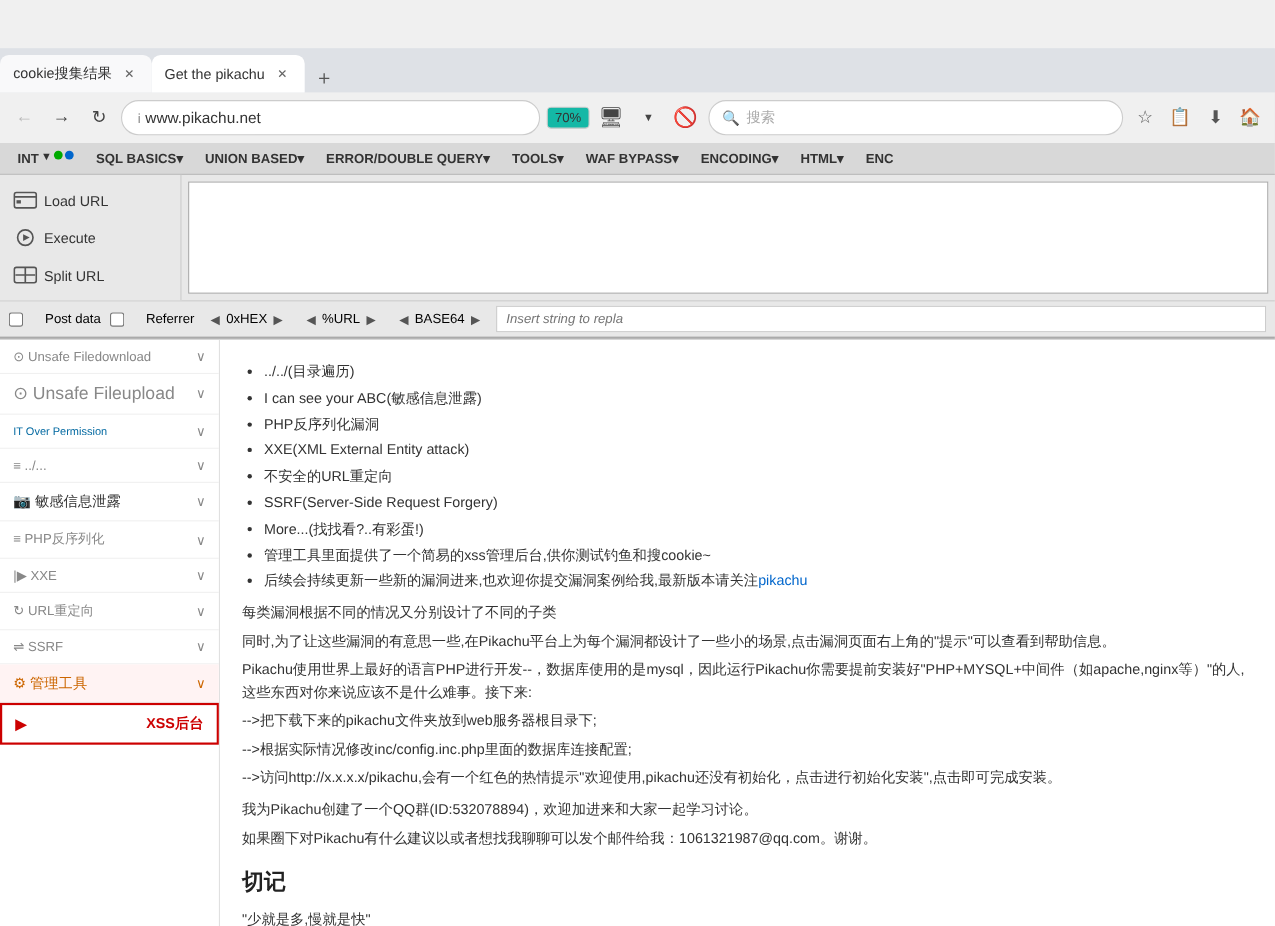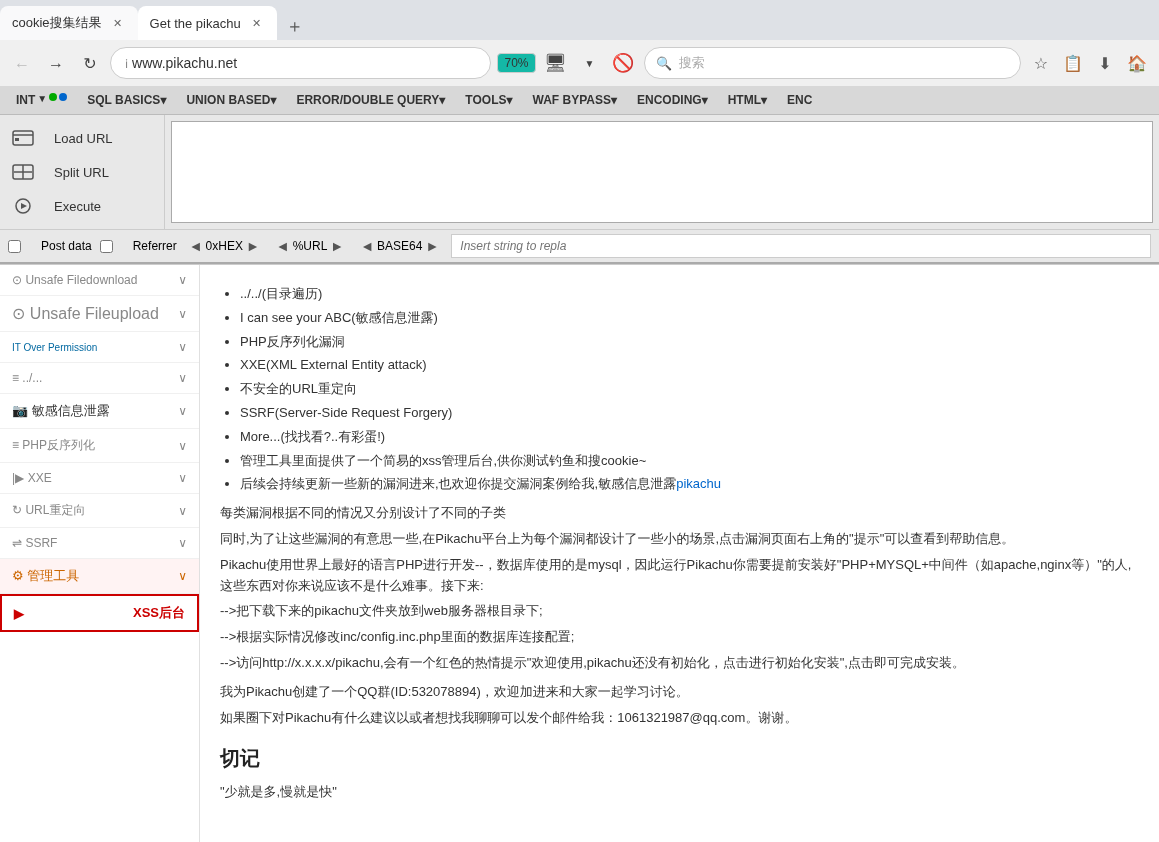--- a/index.html
+++ b/index.html
@@ -1,19 +1,19 @@
 <!DOCTYPE html>
 <html><head>
   <meta charset="utf-8">
   <style>
     * { margin: 0; padding: 0; box-sizing: border-box; }
     body { font-family: 'Microsoft YaHei', Arial, sans-serif; font-size: 13px; background: #f0f0f0; overflow: hidden; }
 
     
-    .browser-chrome { background: #dee1e6; width: 1159px; }
+    .browser-chrome { background: #dee1e6; width: 1159px; margin-top: 44px; }
 
     
     .tab-bar { display: flex; align-items: flex-end; padding: 6px 0 0 0; background: #dee1e6; height: 40px; }
     .tab { display: flex; align-items: center; padding: 6px 12px; background: #f9f9fa; border-radius: 8px 8px 0 0; font-size: 13px; color: #333; gap: 8px; height: 34px; max-width: 200px; }
     .tab.active { background: #fff; }
     .tab-close { width: 16px; height: 16px; display: flex; align-items: center; justify-content: center; border-radius: 50%; color: #666; font-size: 11px; cursor: pointer; }
     .tab-new { width: 28px; height: 28px; display: flex; align-items: center; justify-content: center; font-size: 18px; color: #555; cursor: pointer; border-radius: 50%; margin-left: 4px; }
     .tab-spacer { flex: 1; }
 
     
@@ -28,21 +28,21 @@
 
     
     .hackbar { background: #e8e8e8; border-bottom: 1px solid #ccc; }
     .hackbar-menu { display: flex; align-items: center; padding: 4px 8px; gap: 4px; background: #d8d8d8; border-bottom: 1px solid #bbb; flex-wrap: wrap; }
     .menu-item { padding: 3px 8px; font-size: 12px; font-weight: bold; color: #333; cursor: pointer; display: flex; align-items: flex-start; gap: 2px; }
     .menu-dot-green { width: 8px; height: 8px; background: #00aa00; border-radius: 50%; display: inline-block; }
     .menu-dot-blue { width: 8px; height: 8px; background: #0066cc; border-radius: 50%; display: inline-block; }
 
     .hackbar-tools { display: flex; align-items: stretch; min-height: 100px; }
     .hackbar-sidebar { width: 165px; background: #e8e8e8; display: flex; flex-direction: column; padding: 8px 6px; gap: 4px; border-right: 1px solid #ccc; flex-shrink: 0; }
-    .hackbar-action { display: flex; align-items: center; gap: 20px; padding: 4px 6px; cursor: pointer; font-size: 13px; color: #333; }
+    .hackbar-action { display: flex; align-items: center; gap: 6px; padding: 4px 6px; cursor: pointer; font-size: 13px; color: #333; }
     .hackbar-icon { width: 22px; height: 22px; display: flex; align-items: center; justify-content: center; }
     .hackbar-url-area { flex: 1; background: #fff; border: 1px solid #aaa; margin: 6px; min-height: 80px; }
 
     .hackbar-bottom { display: flex; align-items: center; padding: 4px 8px; gap: 8px; background: #e8e8e8; border-top: 1px solid #ccc; border-bottom: 2px solid #aaa; }
     .check-item { display: flex; align-items: center; gap: 20px; font-size: 12px; }
     .encode-btn { display: flex; align-items: center; gap: 3px; font-size: 12px; padding: 2px 4px; cursor: pointer; }
     .encode-arrow { color: #555; font-size: 14px; }
     .insert-box { flex: 1; background: #fff; border: 1px solid #ccc; padding: 3px 8px; font-size: 12px; color: #999; font-style: italic; height: 24px; }
 
     
@@ -152,34 +152,34 @@
                 <rect x="1" y="2" width="20" height="14" rx="2" fill="none" stroke="#555" stroke-width="1.5"></rect>
                 <path d="M1 6h20" stroke="#555" stroke-width="1.5"></path>
                 <rect x="3" y="9" width="4" height="3" fill="#555"></rect>
               </svg>
           </div>
           <span>Load URL</span>
         </div>
         <div class="hackbar-action">
           <div class="hackbar-icon">
             <svg width="22" height="18" viewBox="0 0 22 18">
+                <circle cx="11" cy="9" r="7" fill="none" stroke="#555" stroke-width="1.5"></circle>
+                <polygon points="9,6 15,9 9,12" fill="#555"></polygon>
+              </svg>
+          </div>
+          <span>Execute</span>
+        </div>
+        <div class="hackbar-action">
+          <div class="hackbar-icon">
+            <svg width="22" height="18" viewBox="0 0 22 18">
                 <path d="M2 9h18M11 2v14" stroke="#555" stroke-width="1.5"></path>
                 <rect x="1" y="2" width="20" height="14" rx="2" fill="none" stroke="#555" stroke-width="1.5"></rect>
               </svg>
           </div>
           <span>Split URL</span>
-        </div>
-        <div class="hackbar-action">
-          <div class="hackbar-icon">
-            <svg width="22" height="18" viewBox="0 0 22 18">
-                <circle cx="11" cy="9" r="7" fill="none" stroke="#555" stroke-width="1.5"></circle>
-                <polygon points="9,6 15,9 9,12" fill="#555"></polygon>
-              </svg>
-          </div>
-          <span>Execute</span>
         </div>
       </div>
       <div class="hackbar-url-area"></div>
     </div>
 
     <div class="hackbar-bottom">
       <div class="check-item">
         <input type="checkbox" style="">
         <span>Post data</span>
       </div>
@@ -263,21 +263,21 @@
   <div class="content">
     <ul>
       <li><span>../../(目录遍历)</span></li>
       <li><span>I can see your ABC(敏感信息泄露)</span></li>
       <li><span>PHP反序列化漏洞</span></li>
       <li><span>XXE(XML External Entity attack)</span></li>
       <li><span>不安全的URL重定向</span></li>
       <li><span>SSRF(Server-Side Request Forgery)</span></li>
       <li><span>More...(找找看?..有彩蛋!)</span></li>
       <li><span>管理工具里面提供了一个简易的xss管理后台,供你测试钓鱼和搜cookie~</span></li>
-      <li><span>后续会持续更新一些新的漏洞进来,也欢迎你提交漏洞案例给我,敏感信息泄露</span><a href="#">pikachu</a></li>
+      <li><span>后续会持续更新一些新的漏洞进来,也欢迎你提交漏洞案例给我,最新版本请关注</span><a href="#">pikachu</a></li>
     </ul>
     <p style="margin-top:8px;">每类漏洞根据不同的情况又分别设计了不同的子类</p>
     <p>同时,为了让这些漏洞的有意思一些,在Pikachu平台上为每个漏洞都设计了一些小的场景,点击漏洞页面右上角的"提示"可以查看到帮助信息。</p>
 
     <p>Pikachu使用世界上最好的语言PHP进行开发--，数据库使用的是mysql，因此运行Pikachu你需要提前安装好"PHP+MYSQL+中间件（如apache,nginx等）"的人,这些东西对你来说应该不是什么难事。接下来:</p>
     <p class="arrow-text">--&gt;把下载下来的pikachu文件夹放到web服务器根目录下;</p>
     <p class="arrow-text">--&gt;根据实际情况修改inc/config.inc.php里面的数据库连接配置;</p>
     <p class="arrow-text">--&gt;访问http://x.x.x.x/pikachu,会有一个红色的热情提示"欢迎使用,pikachu还没有初始化，点击进行初始化安装",点击即可完成安装。</p>
     <p style="margin-top:8px;">我为Pikachu创建了一个QQ群(ID:532078894)，欢迎加进来和大家一起学习讨论。</p>
     <p>如果圈下对Pikachu有什么建议以或者想找我聊聊可以发个邮件给我：1061321987@qq.com。谢谢。</p>

